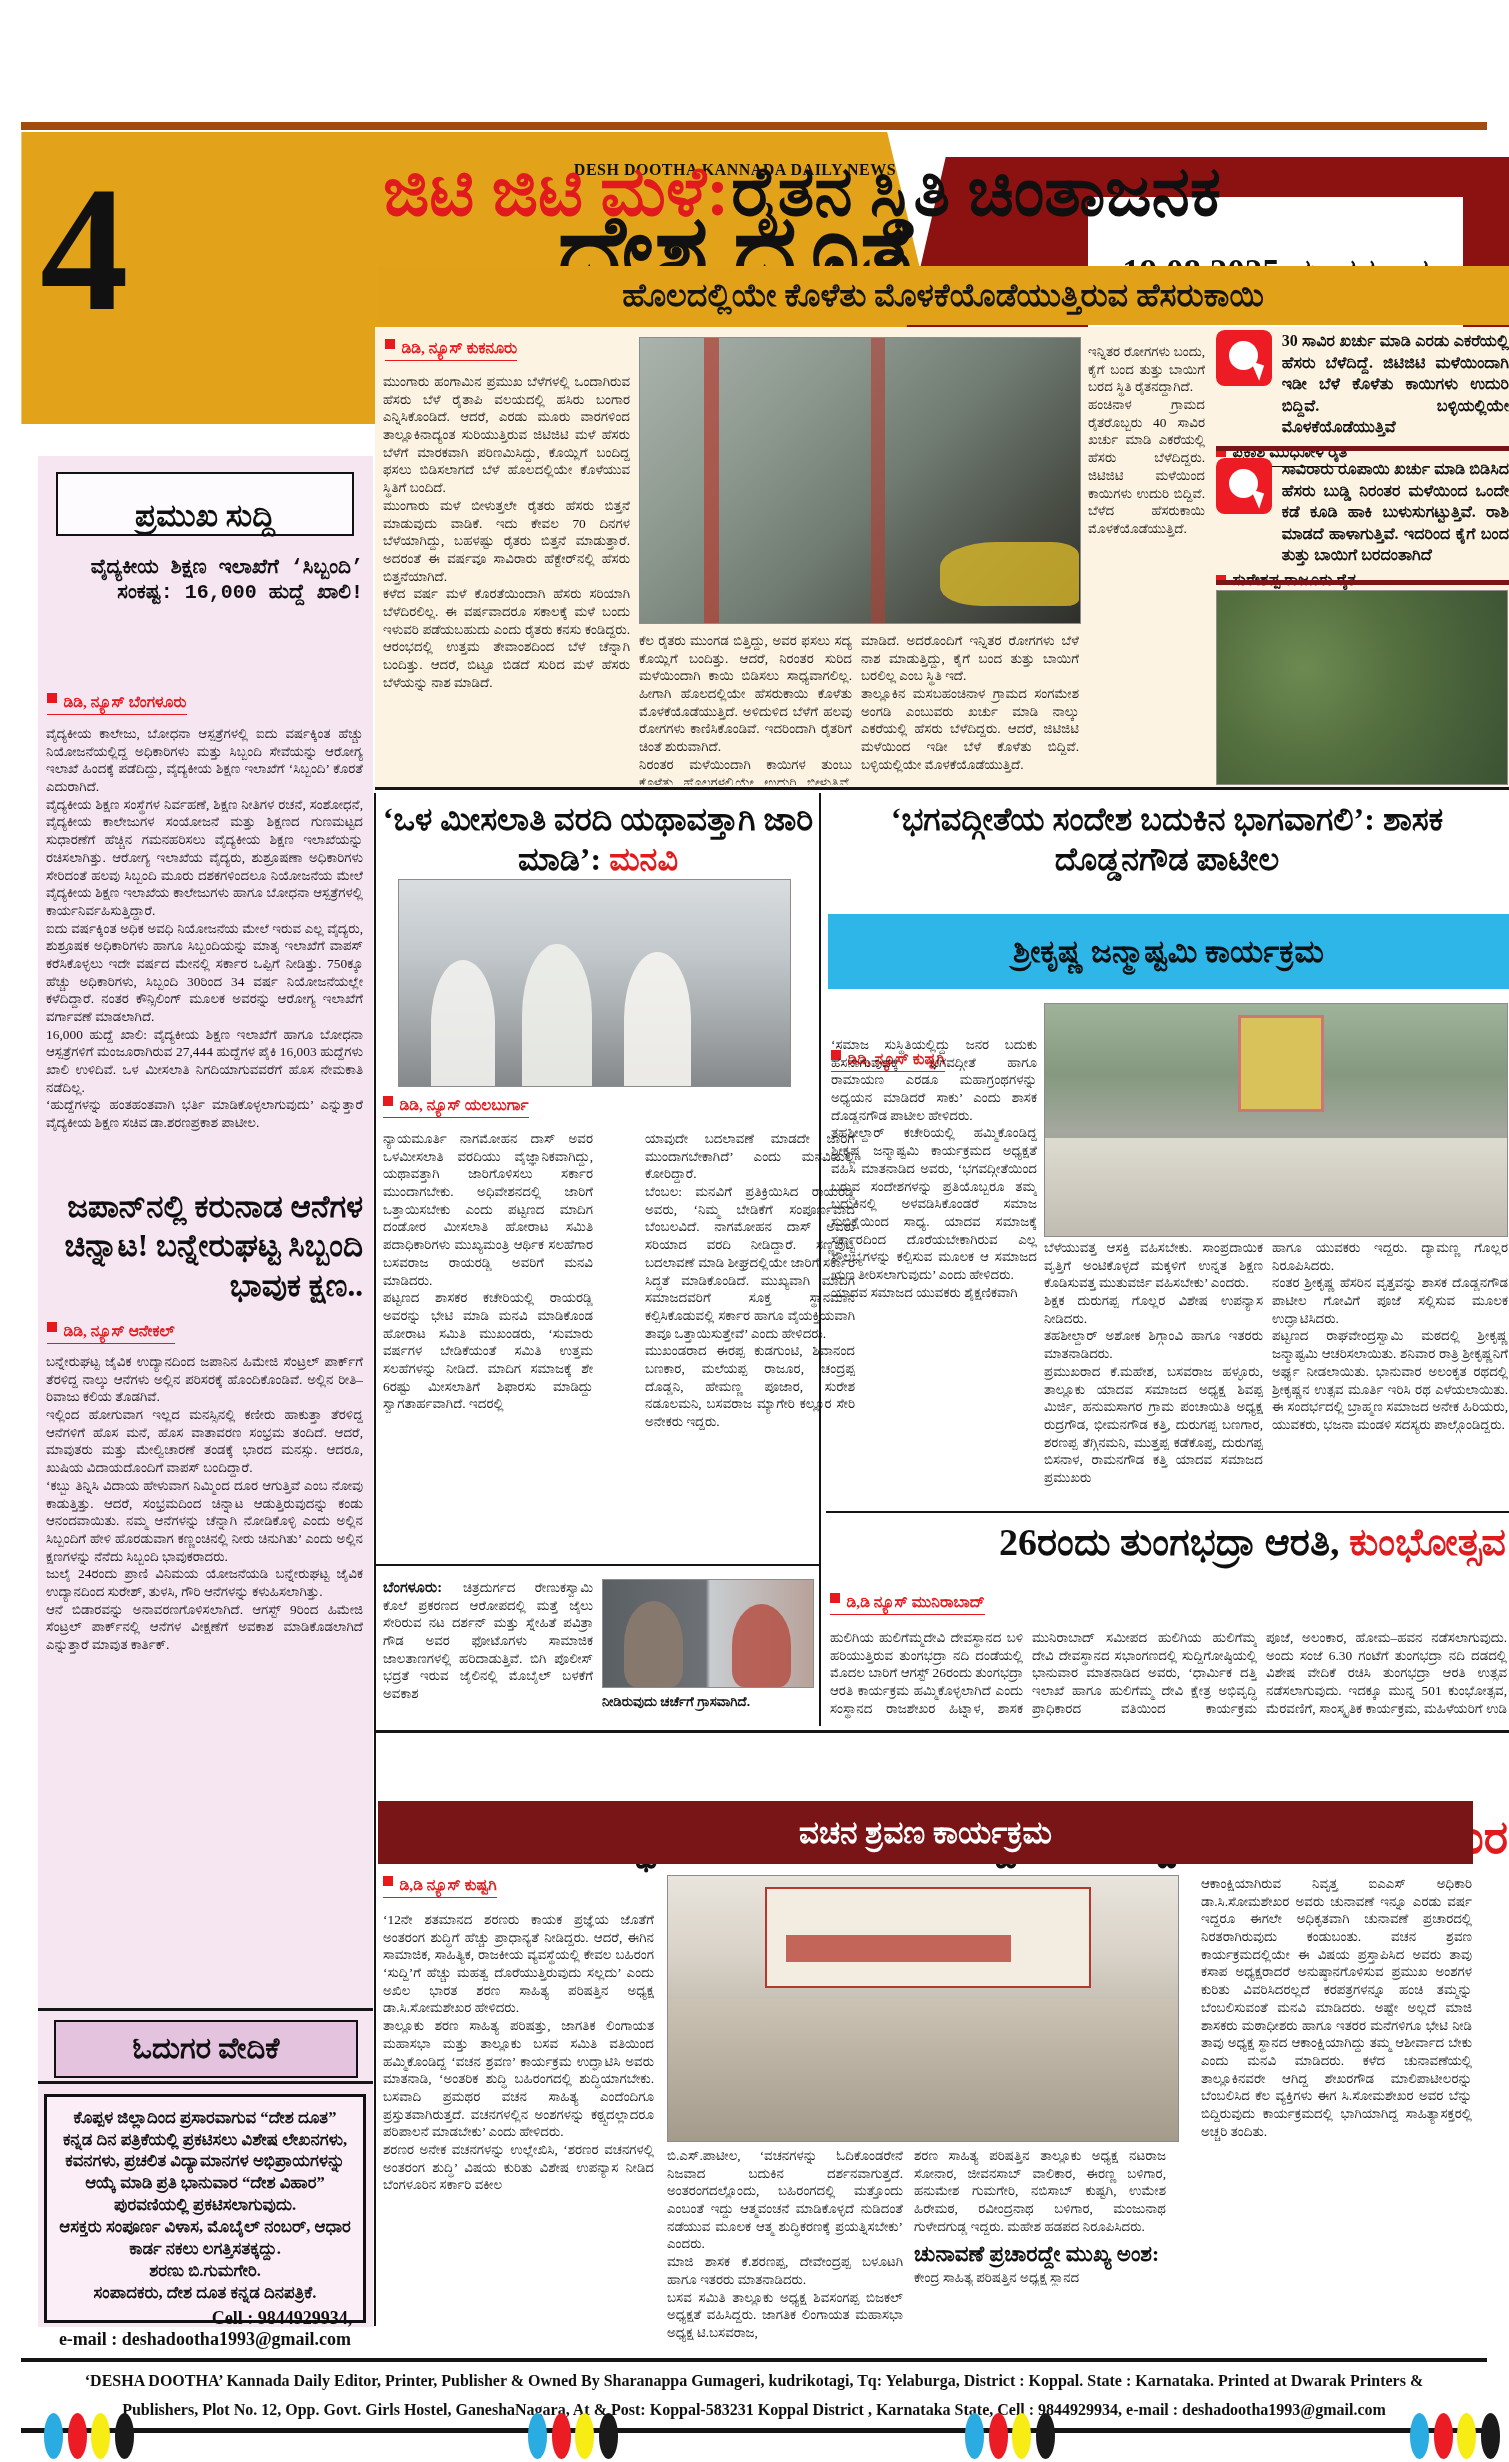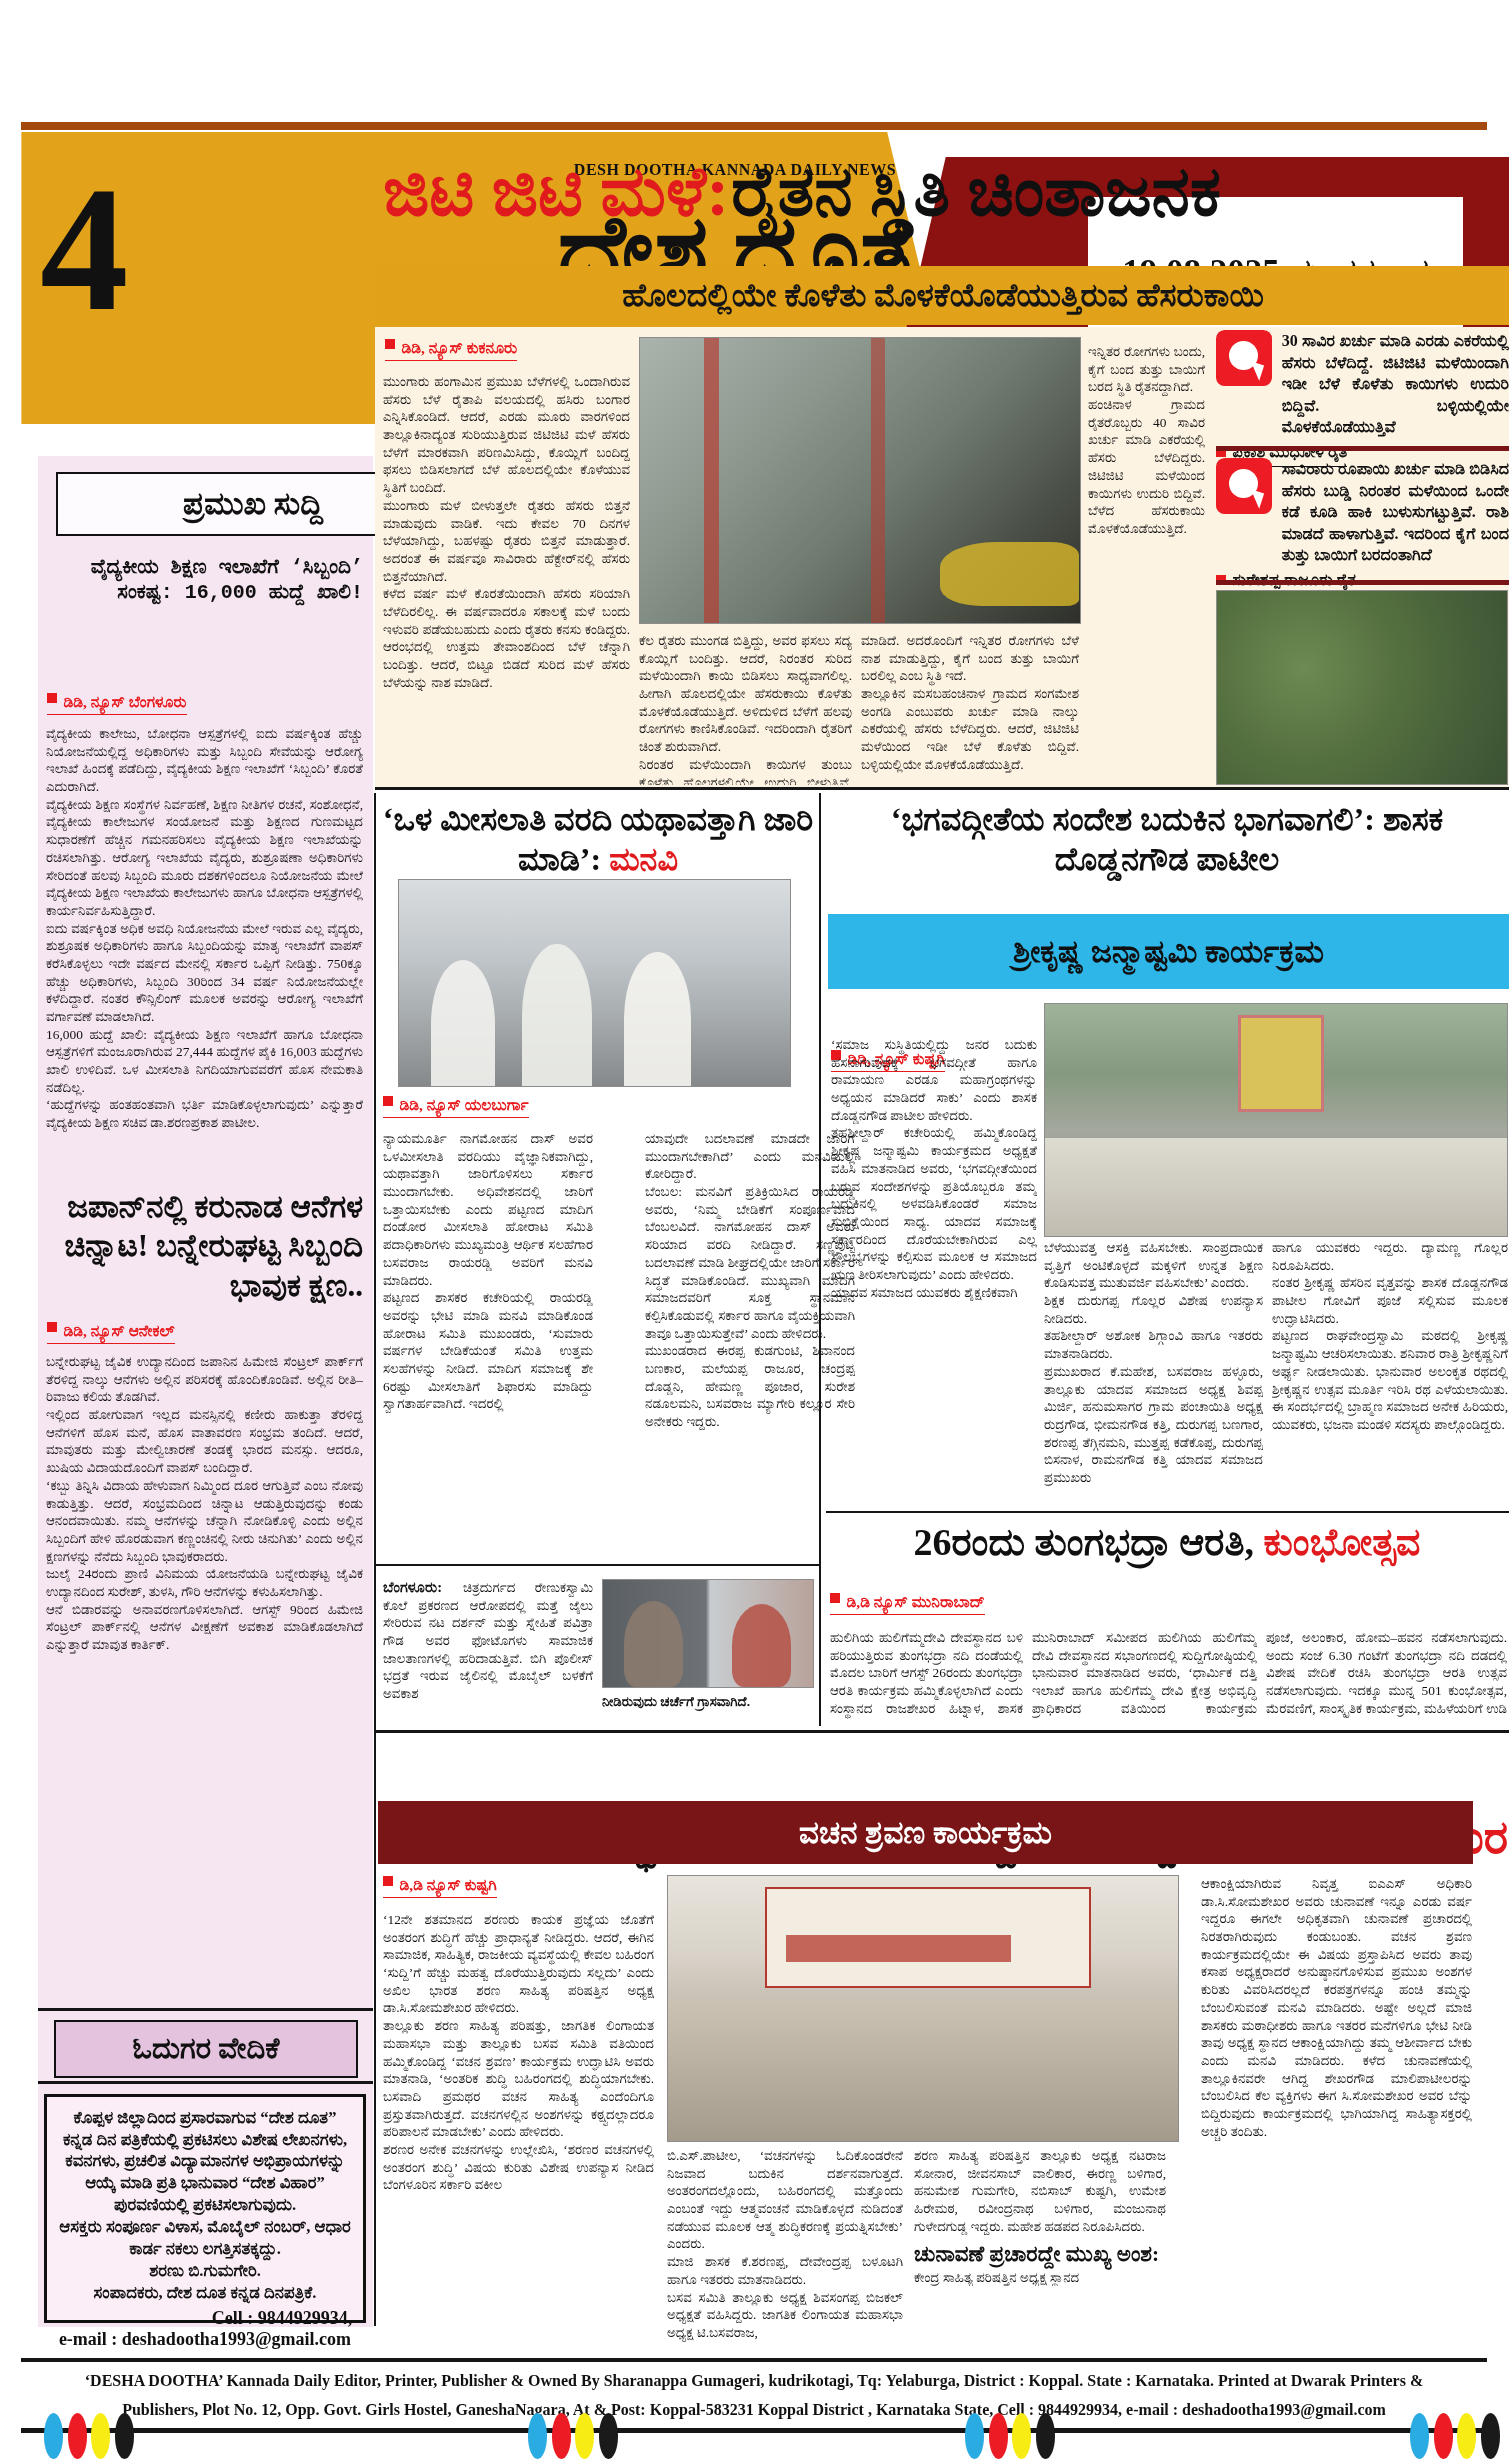--- a/index.html
+++ b/index.html
@@ -38,21 +38,21 @@
   <div class="abs" style="left:40px;top:161px;width:97px;font-size:177px;font-weight:bold;line-height:1;">4</div>
   <div class="abs" style="left:515px;top:161px;width:440px;text-align:center;font-size:16px;font-weight:bold;letter-spacing:0.5px;">DESH DOOTHA KANNADA DAILY NEWS</div>
   <div class="abs" style="left:515px;top:193px;width:440px;text-align:center;font-size:99px;font-weight:bold;line-height:1.2;">ದೇಶ ದೂತ</div>
   <div class="abs" style="left:568px;top:365px;width:332px;text-align:center;font-size:16px;font-weight:bold;">ಕಲ್ಯಾಣ ಕರ್ನಾಟಕ ಮುಖವಾಣಿ</div>
   <div class="abs" style="left:1088px;top:197px;width:375px;height:151px;background:#ffffff;display:flex;align-items:center;justify-content:center;">
     <span style="font-size:35px;font-weight:bold;">19.08.2025 ಮಂಗಳವಾರ</span>
   </div>
 
   <div class="abs" style="left:38px;top:456px;width:335px;height:1871px;background:#f6e6f1;"></div>
 
-  <div class="abs" style="left:56px;top:472px;width:294px;height:60px;border:2.7px solid #111;background:#fdfbfd;display:flex;align-items:center;justify-content:center;padding-left:48px;">
+  <div class="abs" style="left:56px;top:472px;width:294px;height:60px;border:2.7px solid #111;background:#fdfbfd;display:flex;align-items:flex-end;justify-content:center;">
     <span style="font-size:31px;font-weight:bold;">ಪ್ರಮುಖ ಸುದ್ದಿ</span>
   </div>
 
   <div class="abs headline" style="left:46px;top:555px;width:317px;font-size:20px;line-height:1.27;font-family:Liberation Mono, monospace;">ವೈದ್ಯಕೀಯ ಶಿಕ್ಷಣ ಇಲಾಖೆಗೆ ‘ಸಿಬ್ಬಂದಿ’ ಸಂಕಷ್ಟ: 16,000 ಹುದ್ದೆ ಖಾಲಿ!</div>
   <div class="abs byline" style="left:47px;top:693px;">
     <span class="bullet"></span>
     <span>ಡಿಡಿ, ನ್ಯೂಸ್ ಬೆಂಗಳೂರು</span>
   </div>
   <div class="abs body-text" style="left:46px;top:725px;width:317px;height:453px;">ವೈದ್ಯಕೀಯ ಕಾಲೇಜು, ಬೋಧನಾ ಆಸ್ಪತ್ರೆಗಳಲ್ಲಿ ಐದು ವರ್ಷಕ್ಕಿಂತ ಹೆಚ್ಚು ನಿಯೋಜನೆಯಲ್ಲಿದ್ದ ಅಧಿಕಾರಿಗಳು ಮತ್ತು ಸಿಬ್ಬಂದಿ ಸೇವೆಯನ್ನು ಆರೋಗ್ಯ ಇಲಾಖೆ ಹಿಂದಕ್ಕೆ ಪಡೆದಿದ್ದು, ವೈದ್ಯಕೀಯ ಶಿಕ್ಷಣ ಇಲಾಖೆಗೆ ‘ಸಿಬ್ಬಂದಿ’ ಕೊರತೆ ಎದುರಾಗಿದೆ.
 ವೈದ್ಯಕೀಯ ಶಿಕ್ಷಣ ಸಂಸ್ಥೆಗಳ ನಿರ್ವಹಣೆ, ಶಿಕ್ಷಣ ನೀತಿಗಳ ರಚನೆ, ಸಂಶೋಧನೆ, ವೈದ್ಯಕೀಯ ಕಾಲೇಜುಗಳ ಸಂಯೋಜನೆ ಮತ್ತು ಶಿಕ್ಷಣದ ಗುಣಮಟ್ಟದ ಸುಧಾರಣೆಗೆ ಹೆಚ್ಚಿನ ಗಮನಹರಿಸಲು ವೈದ್ಯಕೀಯ ಶಿಕ್ಷಣ ಇಲಾಖೆಯನ್ನು ರಚಿಸಲಾಗಿತ್ತು. ಆರೋಗ್ಯ ಇಲಾಖೆಯ ವೈದ್ಯರು, ಶುಶ್ರೂಷಣಾ ಅಧಿಕಾರಿಗಳು ಸೇರಿದಂತೆ ಹಲವು ಸಿಬ್ಬಂದಿ ಮೂರು ದಶಕಗಳಿಂದಲೂ ನಿಯೋಜನೆಯ ಮೇಲೆ ವೈದ್ಯಕೀಯ ಶಿಕ್ಷಣ ಇಲಾಖೆಯ ಕಾಲೇಜುಗಳು ಹಾಗೂ ಬೋಧನಾ ಆಸ್ಪತ್ರೆಗಳಲ್ಲಿ ಕಾರ್ಯನಿರ್ವಹಿಸುತ್ತಿದ್ದಾರೆ.
@@ -200,21 +200,21 @@
   <div class="abs body-text" style="left:1044px;top:1239px;width:219px;height:263px;">ಬೆಳೆಯುವತ್ತ ಆಸಕ್ತಿ ವಹಿಸಬೇಕು. ಸಾಂಪ್ರದಾಯಿಕ ವೃತ್ತಿಗೆ ಅಂಟಿಕೊಳ್ಳದೆ ಮಕ್ಕಳಿಗೆ ಉನ್ನತ ಶಿಕ್ಷಣ ಕೊಡಿಸುವತ್ತ ಮುತುವರ್ಜಿ ವಹಿಸಬೇಕು’ ಎಂದರು.
 ಶಿಕ್ಷಕ ದುರುಗಪ್ಪ ಗೊಲ್ಲರ ವಿಶೇಷ ಉಪನ್ಯಾಸ ನೀಡಿದರು.
 ತಹಶೀಲ್ದಾರ್ ಅಶೋಕ ಶಿಗ್ಗಾಂವಿ ಹಾಗೂ ಇತರರು ಮಾತನಾಡಿದರು.
 ಪ್ರಮುಖರಾದ ಕೆ.ಮಹೇಶ, ಬಸವರಾಜ ಹಳ್ಳೂರು, ತಾಲ್ಲೂಕು ಯಾದವ ಸಮಾಜದ ಅಧ್ಯಕ್ಷ ಶಿವಪ್ಪ ಮಿರ್ಜಿ, ಹನುಮಸಾಗರ ಗ್ರಾಮ ಪಂಚಾಯಿತಿ ಅಧ್ಯಕ್ಷ ರುದ್ರಗೌಡ, ಭೀಮನಗೌಡ ಕತ್ತಿ, ದುರುಗಪ್ಪ ಬಣಗಾರ, ಶರಣಪ್ಪ ತೆಗ್ಗಿನಮನಿ, ಮುತ್ತಪ್ಪ ಕಡೆಕೊಪ್ಪ, ದುರುಗಪ್ಪ ಬಿಸನಾಳ, ರಾಮನಗೌಡ ಕತ್ತಿ ಯಾದವ ಸಮಾಜದ ಪ್ರಮುಖರು</div>
   <div class="abs body-text" style="left:1272px;top:1239px;width:236px;height:263px;">ಹಾಗೂ ಯುವಕರು ಇದ್ದರು. ದ್ಯಾಮಣ್ಣ ಗೊಲ್ಲರ ನಿರೂಪಿಸಿದರು.
 ನಂತರ ಶ್ರೀಕೃಷ್ಣ ಹೆಸರಿನ ವೃತ್ತವನ್ನು ಶಾಸಕ ದೊಡ್ಡನಗೌಡ ಪಾಟೀಲ ಗೋವಿಗೆ ಪೂಜೆ ಸಲ್ಲಿಸುವ ಮೂಲಕ ಉದ್ಘಾಟಿಸಿದರು.
 ಪಟ್ಟಣದ ರಾಘವೇಂದ್ರಸ್ವಾಮಿ ಮಠದಲ್ಲಿ ಶ್ರೀಕೃಷ್ಣ ಜನ್ಮಾಷ್ಟಮಿ ಆಚರಿಸಲಾಯಿತು. ಶನಿವಾರ ರಾತ್ರಿ ಶ್ರೀಕೃಷ್ಣನಿಗೆ ಅರ್ಘ್ಯ ನೀಡಲಾಯಿತು. ಭಾನುವಾರ ಅಲಂಕೃತ ರಥದಲ್ಲಿ ಶ್ರೀಕೃಷ್ಣನ ಉತ್ಸವ ಮೂರ್ತಿ ಇರಿಸಿ ರಥ ಎಳೆಯಲಾಯಿತು. ಈ ಸಂದರ್ಭದಲ್ಲಿ ಬ್ರಾಹ್ಮಣ ಸಮಾಜದ ಅನೇಕ ಹಿರಿಯರು, ಯುವಕರು, ಭಜನಾ ಮಂಡಳಿ ಸದಸ್ಯರು ಪಾಲ್ಗೊಂಡಿದ್ದರು.</div>
 
   <div class="abs rule" style="left:826px;top:1511px;width:684px;height:2.1px;"></div>
 
-  <div class="abs headline" style="left:828px;top:1521px;width:678px;text-align:center;font-size:38px;line-height:1.15;">
+  <div class="abs headline" style="left:828px;top:1521px;width:678px;font-size:38px;line-height:1.15;">
     <span>26ರಂದು ತುಂಗಭದ್ರಾ ಆರತಿ, </span><span class="red">ಕುಂಭೋತ್ಸವ</span>
   </div>
   <div class="abs byline" style="left:830px;top:1593px;">
     <span class="bullet"></span>
     <span>ಡಿ,ಡಿ ನ್ಯೂಸ್ ಮುನಿರಾಬಾದ್</span>
   </div>
   <div class="abs body-text" style="left:830px;top:1629px;width:193px;height:92px;">ಹುಲಿಗಿಯ ಹುಲಿಗೆಮ್ಮದೇವಿ ದೇವಸ್ಥಾನದ ಬಳಿ ಹರಿಯುತ್ತಿರುವ ತುಂಗಭದ್ರಾ ನದಿ ದಂಡೆಯಲ್ಲಿ ಮೊದಲ ಬಾರಿಗೆ ಆಗಸ್ಟ್ 26ರಂದು ತುಂಗಭದ್ರಾ ಆರತಿ ಕಾರ್ಯಕ್ರಮ ಹಮ್ಮಿಕೊಳ್ಳಲಾಗಿದೆ ಎಂದು ಸಂಸ್ಥಾನದ ರಾಜಶೇಖರ ಹಿಟ್ನಾಳ, ಶಾಸಕ ರಾಘವೇಂದ್ರ ಹಿಟ್ನಾಳ ತಿಳಿಸಿದರು.</div>
   <div class="abs body-text" style="left:1032px;top:1629px;width:225px;height:92px;">ಮುನಿರಾಬಾದ್ ಸಮೀಪದ ಹುಲಿಗಿಯ ಹುಲಿಗೆಮ್ಮ ದೇವಿ ದೇವಸ್ಥಾನದ ಸಭಾಂಗಣದಲ್ಲಿ ಸುದ್ದಿಗೋಷ್ಠಿಯಲ್ಲಿ ಭಾನುವಾರ ಮಾತನಾಡಿದ ಅವರು, ‘ಧಾರ್ಮಿಕ ದತ್ತಿ ಇಲಾಖೆ ಹಾಗೂ ಹುಲಿಗೆಮ್ಮ ದೇವಿ ಕ್ಷೇತ್ರ ಅಭಿವೃದ್ಧಿ ಪ್ರಾಧಿಕಾರದ ವತಿಯಿಂದ ಕಾರ್ಯಕ್ರಮ ಹಮ್ಮಿಕೊಳ್ಳಲಾಗುತ್ತಿದೆ’ ಎಂದರು.
 ‘ಅಂದು ಹುಲಿಗೆಮ್ಮ ದೇವಿಗೆ ವಿಶೇಷ</div>
   <div class="abs body-text" style="left:1266px;top:1629px;width:241px;height:92px;">ಪೂಜೆ, ಅಲಂಕಾರ, ಹೋಮ–ಹವನ ನಡೆಸಲಾಗುವುದು. ಅಂದು ಸಂಜೆ 6.30 ಗಂಟೆಗೆ ತುಂಗಭದ್ರಾ ನದಿ ದಡದಲ್ಲಿ ವಿಶೇಷ ವೇದಿಕೆ ರಚಿಸಿ ತುಂಗಭದ್ರಾ ಆರತಿ ಉತ್ಸವ ನಡೆಸಲಾಗುವುದು. ಇದಕ್ಕೂ ಮುನ್ನ 501 ಕುಂಭೋತ್ಸವ, ಮೆರವಣಿಗೆ, ಸಾಂಸ್ಕೃತಿಕ ಕಾರ್ಯಕ್ರಮ, ಮಹಿಳೆಯರಿಗೆ ಉಡಿ ತುಂಬುವ ಕಾರ್ಯಕ್ರಮ ಸಹ ನಡೆಯಲಿದೆ’ ಎಂದು ಹೇಳಿದರು.</div>

